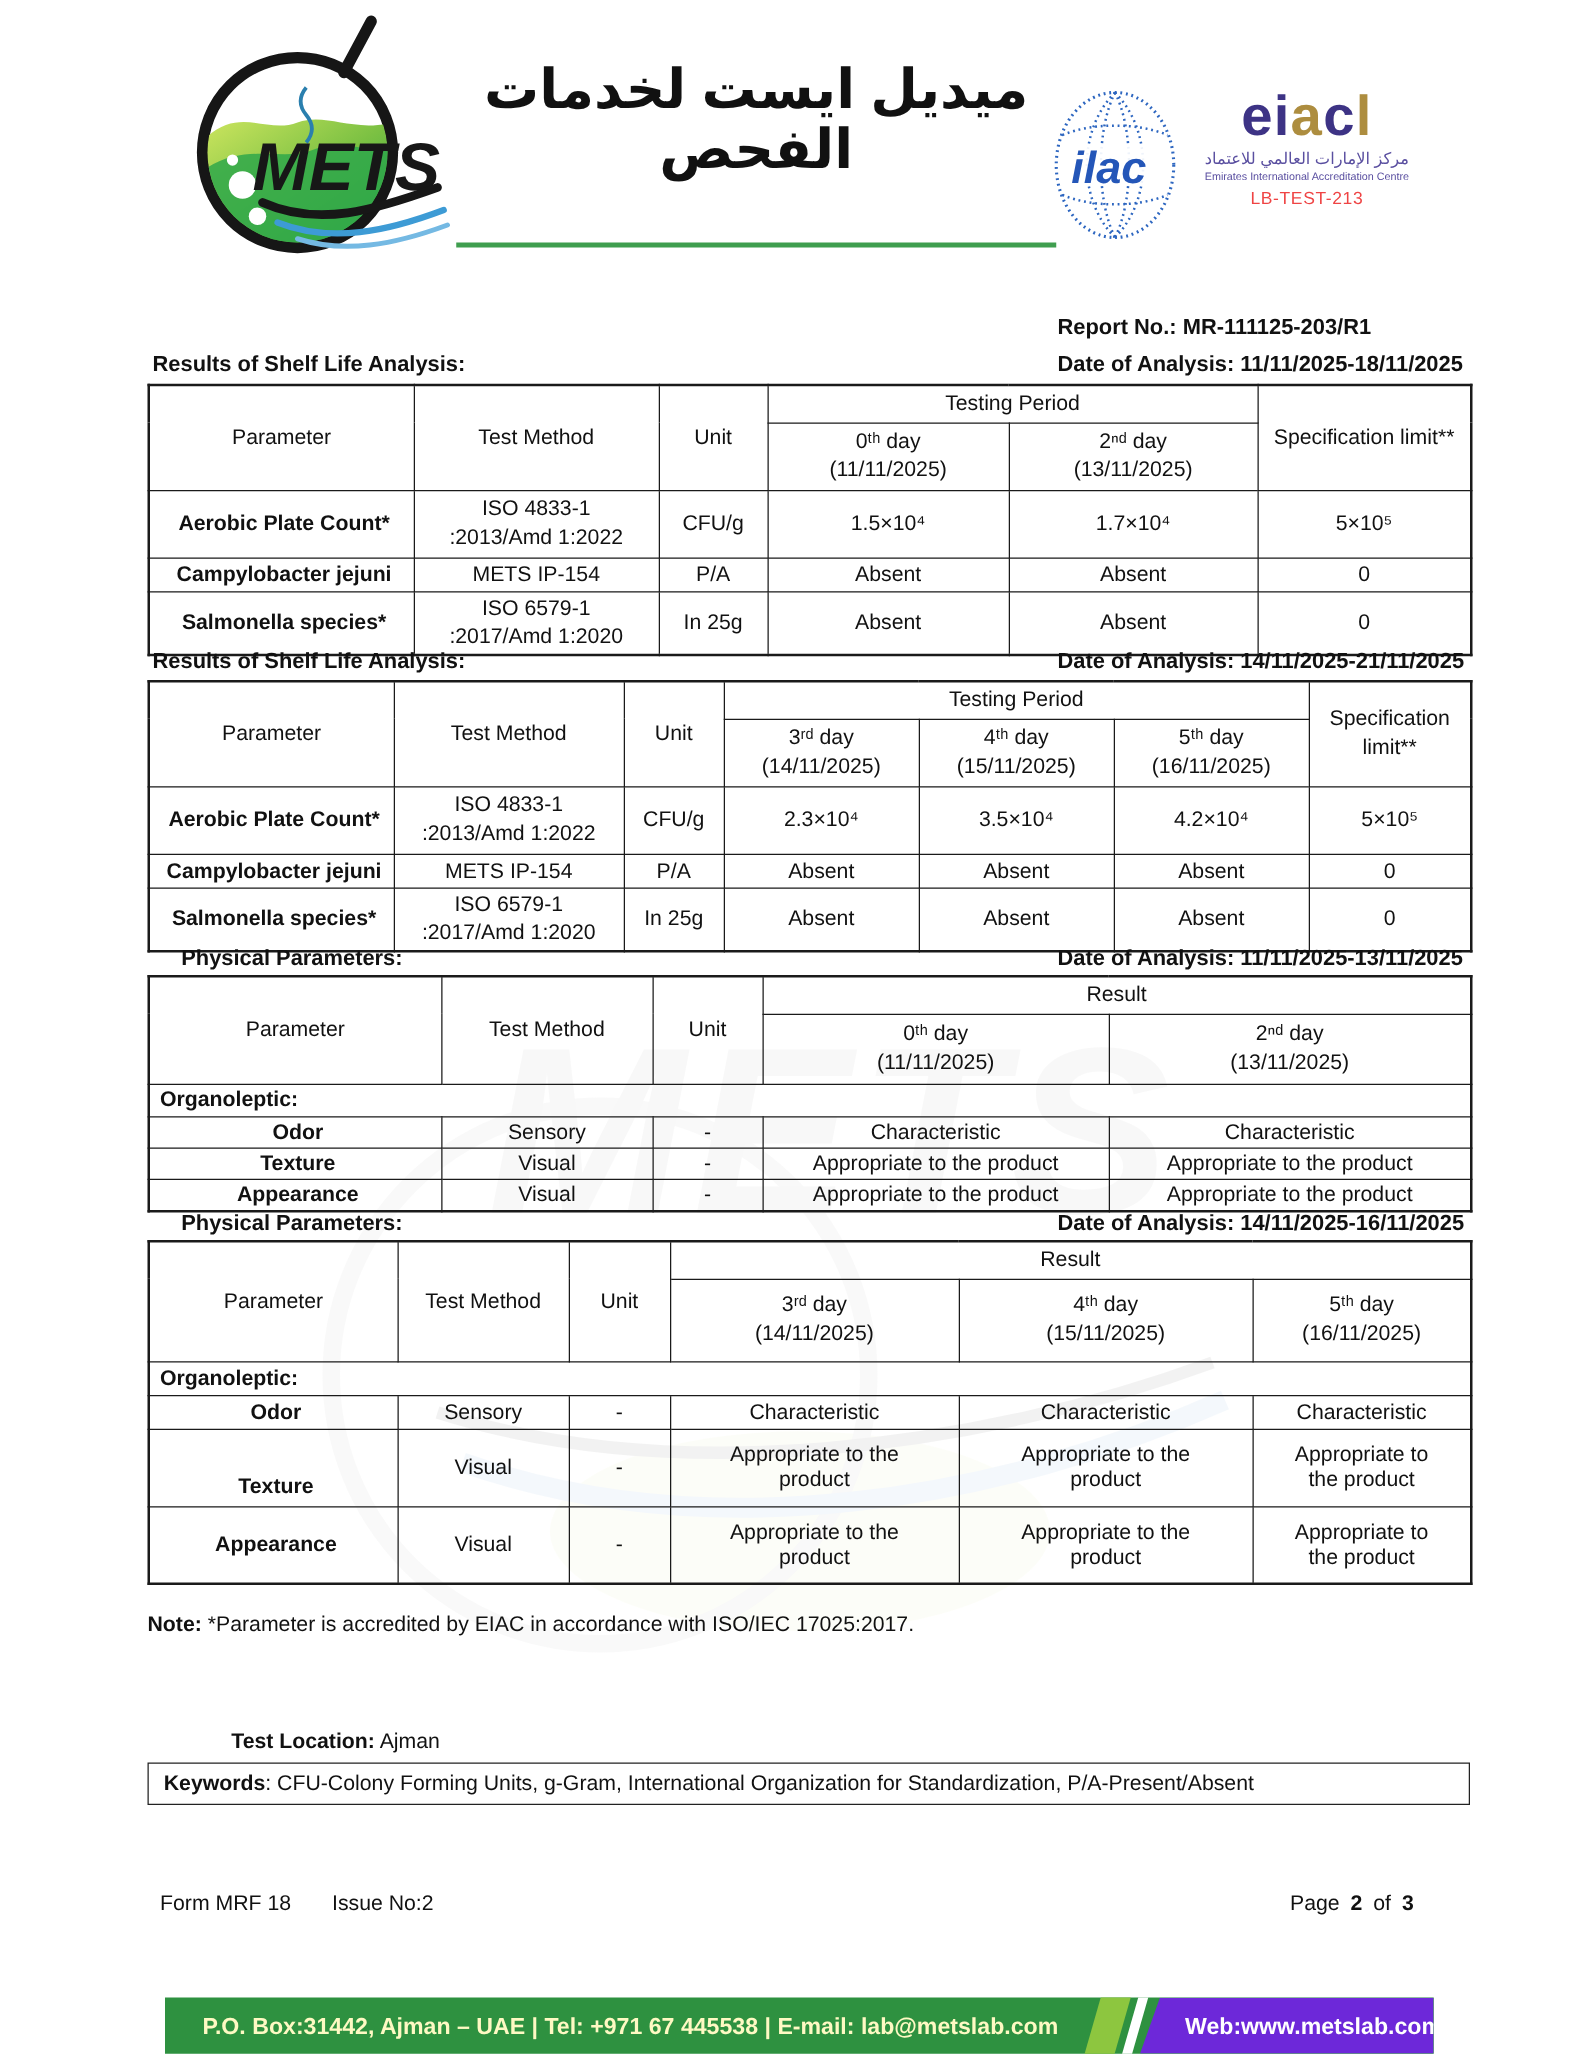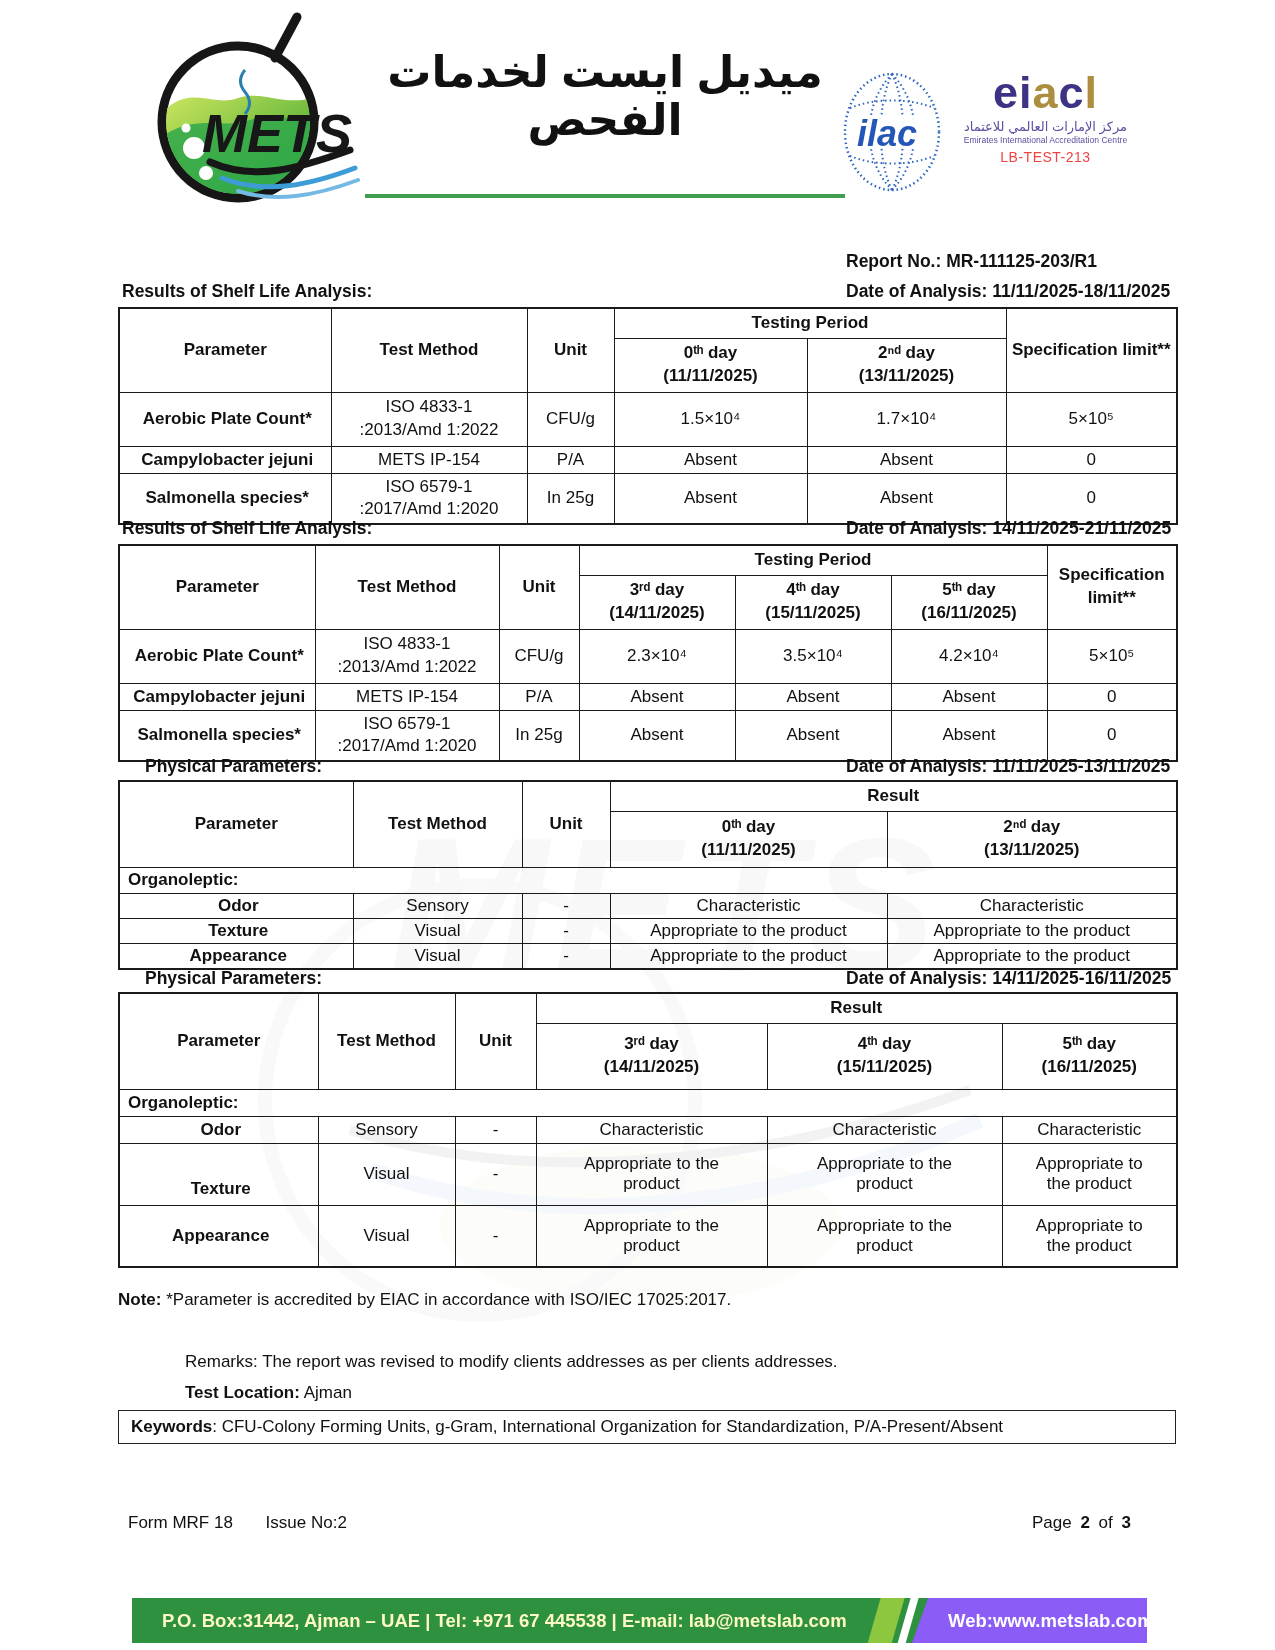--- a/index.html
+++ b/index.html
@@ -29,21 +29,21 @@
   .sec-head{position:absolute;left:118px;width:1058px;font-weight:bold;font-size:17.5px;}
   .sec-head .sec-date{position:absolute;left:728px;top:0;}
   .sec-title.indent{padding-left:27px;}
   .sec-title{padding-left:4px;}
 
   
   table.tbl{position:absolute;left:118px;border-collapse:collapse;table-layout:fixed;width:1058px;
             font-size:17px;border:2.2px solid #1a1a1a;}
   .tbl th,.tbl td{border:1.6px solid #1a1a1a;text-align:center;vertical-align:middle;padding:2px 4px;
                   overflow:hidden;}
-  .tbl th{font-weight:bold;margin-left:20px;}
+  .tbl th{font-weight:normal;margin-left:20px;}
   .pre{white-space:pre-line;line-height:1.35;}
   .pl{text-align:center;padding-left:8px !important;font-weight:bold;}
   .org td{text-align:left;font-weight:bold;padding-left:8px;}
   .padcell{padding:2px 20px !important;}
 
   
   .note-line{position:absolute;left:118px;width:1058px;font-size:17px;}
   .note-ind{padding-left:67px;}
   .bold{font-weight:bold;}
   .kw-box{position:absolute;left:118px;top:1410px;width:1058px;box-sizing:border-box;
@@ -55,21 +55,21 @@
   .pg-foot .rgt span{margin-left:4px;}
 
   
   .bar{position:absolute;left:132px;top:1598px;width:1015px;height:45px;background:#2e9140;overflow:hidden;}
   .bar .ltxt{position:absolute;left:30px;top:0;height:45px;line-height:45px;color:#fef9c3;
              font-size:18.5px;font-weight:bold;white-space:nowrap;}
   .bar .stripe{position:absolute;left:742px;top:-4px;width:24px;height:54px;background:#8dc63f;
                transform:skewX(-16deg);}
   .bar .gapw{position:absolute;left:772px;top:-4px;width:8px;height:54px;background:#ffffff;
              transform:skewX(-16deg);}
-  .bar .rseg{position:absolute;left:780px;right:0;top:0;bottom:0;background:#8b5cf6;
+  .bar .rseg{position:absolute;left:780px;right:0;top:0;bottom:0;background:#6d28d9;
              clip-path:polygon(16px 0,100% 0,100% 100%,0 100%);}
   .bar .rtxt{position:absolute;left:36px;top:0;height:45px;line-height:45px;color:#fff;
              font-size:18.5px;font-weight:bold;white-space:nowrap;}
 </style>
 </head>
 <body>
 
 <div class="page">
 
   <svg class="wm" width="780" height="560" viewBox="0 0 780 560">
@@ -364,21 +364,20 @@
         <td class="padcell">Appropriate to the product</td>
         <td class="padcell">Appropriate to the product</td>
       </tr>
     </tbody>
       </table>
 
     <div class="note-line" style="top:1290px">
       <span class="bold">Note:</span>
       <span>*Parameter is accredited by EIAC in accordance with ISO/IEC 17025:2017.</span>
     </div>
-    <div class="note-line note-ind" style="top:1352px">Remarks: The report was revised to modify clients addresses as per clients addresses.</div>
     <div class="note-line note-ind" style="top:1383px">
       <span class="bold">Test Location:</span>
       <span>Ajman</span>
     </div>
 
     <div class="kw-box">
       <span class="bold">Keywords</span><span>: CFU-Colony Forming Units, g-Gram, International Organization for Standardization, P/A-Present/Absent</span>
     </div>
 
     <div class="pg-foot">

